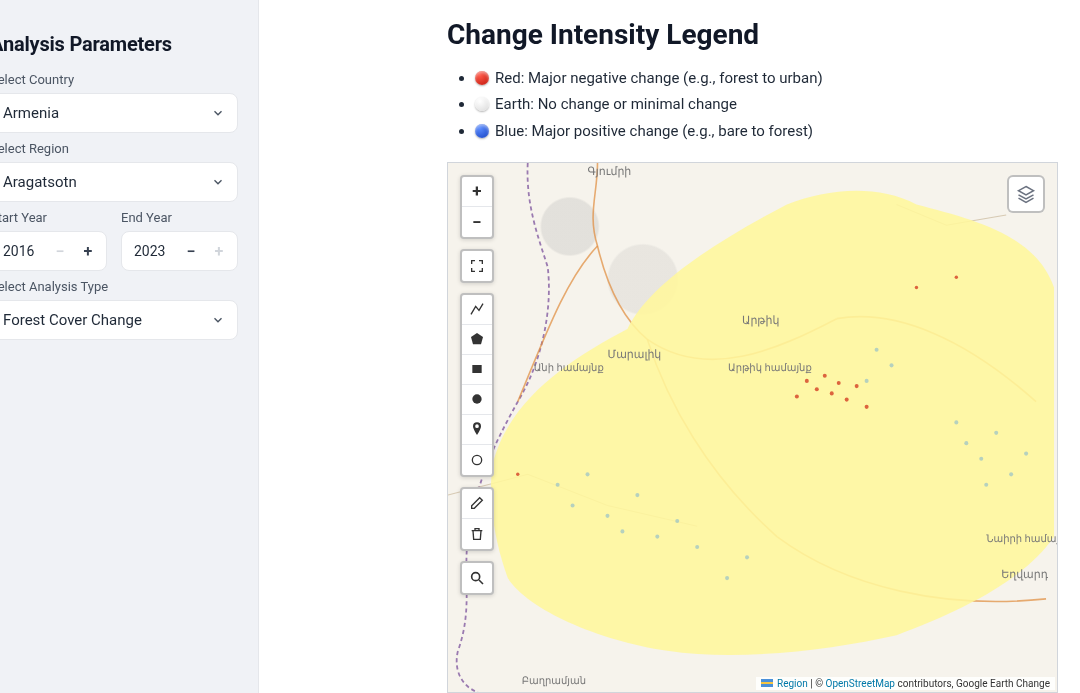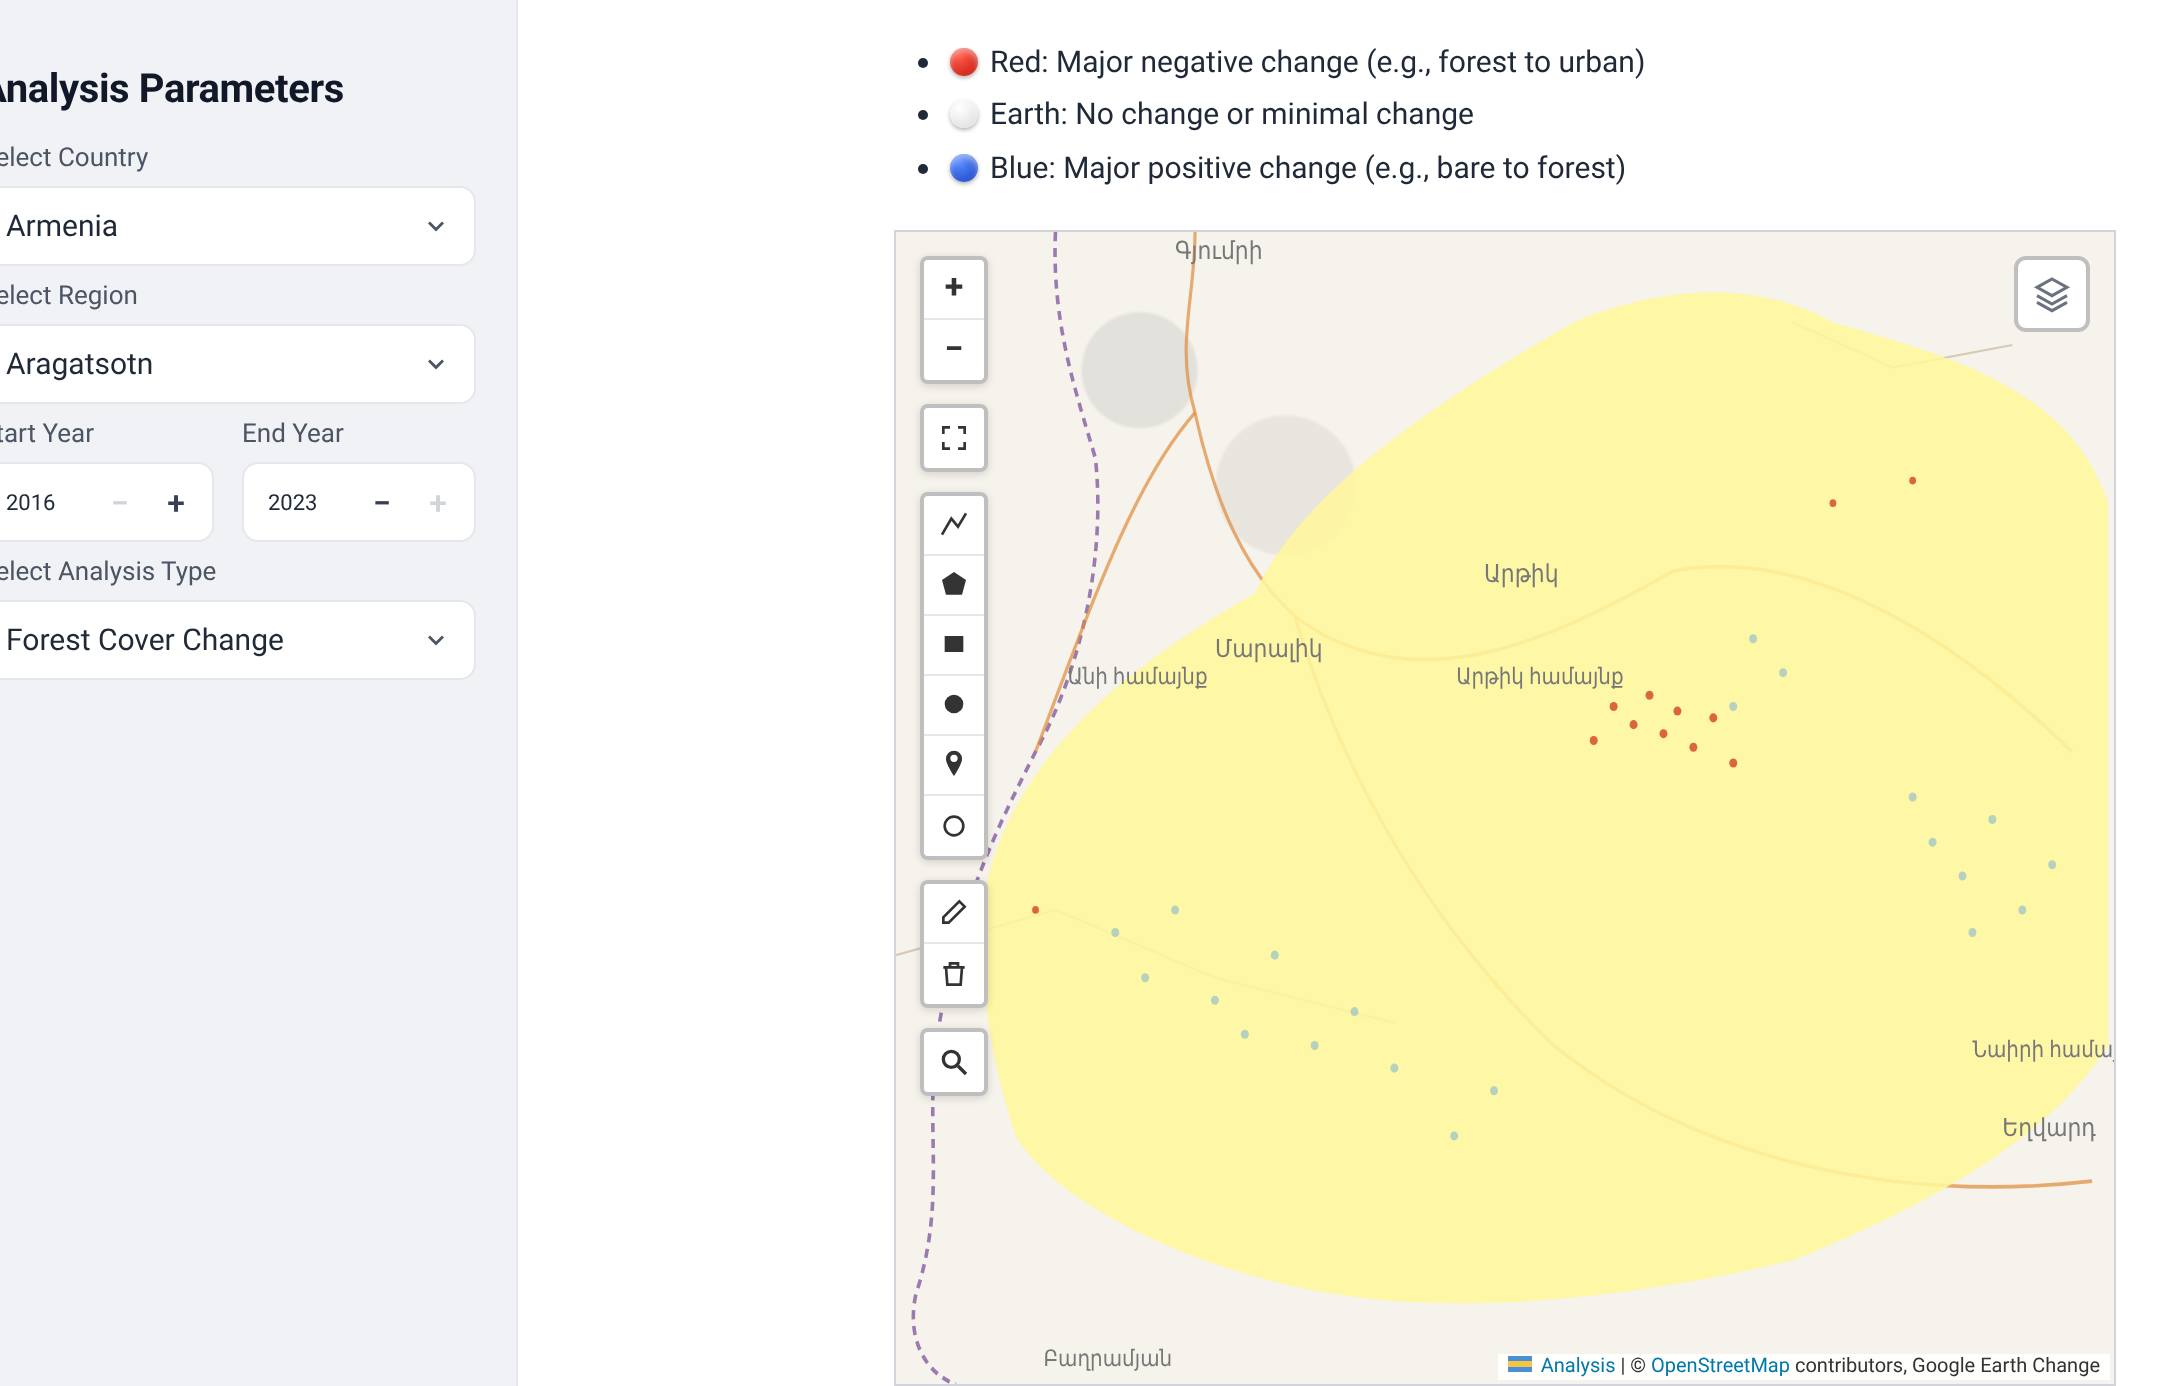--- a/index.html
+++ b/index.html
@@ -12,21 +12,21 @@
   .select, .num-input {
     background:#fff; border:1px solid #e5e7eb; border-radius:8px;
     height:40px; display:flex; align-items:center; padding:0 12px; font-size:15px;
     justify-content:space-between; cursor:pointer;
   }
   .select .val { flex:1; }
   .chev { width:14px; height:14px; color:#4b5563; flex:0 0 auto; }
   .year-row { display:flex; gap:14px; }
   .year-col { flex:1; }
   .num-input { padding:0 6px 0 12px; gap:4px;}
-  .num-input .val { flex:1; font-size:11px;}
+  .num-input .val { flex:1; font-size:14px;}
   .step-btn { width:24px; height:24px; border-radius:6px; display:flex; align-items:center; justify-content:center; font-size:16px; font-weight:600; color:#374151; cursor:pointer;}
   .step-btn.disabled { color:#d1d5db; cursor:default;}
   .main { flex:1; padding:18px 0 0 0; overflow:hidden; display:flex; flex-direction:column;}
   .content { padding:0 22px 0 188px; display:flex; flex-direction:column; height:100%;}
   .legend-title { font-size:28px; font-weight:700; margin:0 0 14px 0; color:#111827;}
   ul.legend-list { margin:0 0 18px 0; padding-left:28px; font-size:15px; line-height:1.75;}
   ul.legend-list li { list-style:disc; }
   .swatch { display:inline-block; width:14px; height:14px; border-radius:50%; vertical-align:-2px; margin-right:6px; box-shadow:0 1px 2px rgba(0,0,0,0.3), inset 0 2px 3px rgba(255,255,255,0.5);}
   .sw-red { background:radial-gradient(circle at 35% 30%, #ff5a4a, #c0150a);}
   .sw-white { background:radial-gradient(circle at 35% 30%, #ffffff, #d9d9d9);}
@@ -108,20 +108,21 @@
         <span class="val">Forest Cover Change</span>
         <svg class="chev" viewBox="0 0 24 24" fill="none" stroke="currentColor" stroke-width="2.4">
             <polyline points="6 9 12 15 18 9"></polyline>
           </svg>
       </div>
     </div>
   </aside>
 
   <main class="main">
     <div class="content">
+      <h1 class="legend-title">Change Intensity Legend</h1>
       <ul class="legend-list">
         <li><span class="swatch sw-red"></span><span>Red: Major negative change (e.g., forest to urban)</span></li>
         <li><span class="swatch sw-white"></span><span>Earth: No change or minimal change</span></li>
         <li><span class="swatch sw-blue"></span><span>Blue: Major positive change (e.g., bare to forest)</span></li>
       </ul>
 
       <div class="map-wrap">
         <div class="map-base"></div>
 
         <svg viewBox="0 0 611 510" preserveAspectRatio="none" style="position:absolute;inset:0;width:100%;height:100%;">
@@ -273,18 +274,18 @@
         <div class="layers-ctrl">
           <svg viewBox="0 0 24 24" fill="none" stroke="currentColor" stroke-width="1.8">
               <path d="M12 3l9 5-9 5-9-5 9-5z"></path>
               <path d="M3 13l9 5 9-5"></path>
               <path d="M3 17l9 5 9-5"></path>
             </svg>
         </div>
 
         <div class="attrib">
           <span class="flag"></span>
-          <a>Analysis</a><span> | © </span><a>OpenStreetMap</a><span> contributors, Google Earth Change</span>
+          <a>Region</a><span> | © </span><a>OpenStreetMap</a><span> contributors, Google Earth Change</span>
         </div>
       </div>
     </div>
   </main>
 </div>
 
 </body></html>

